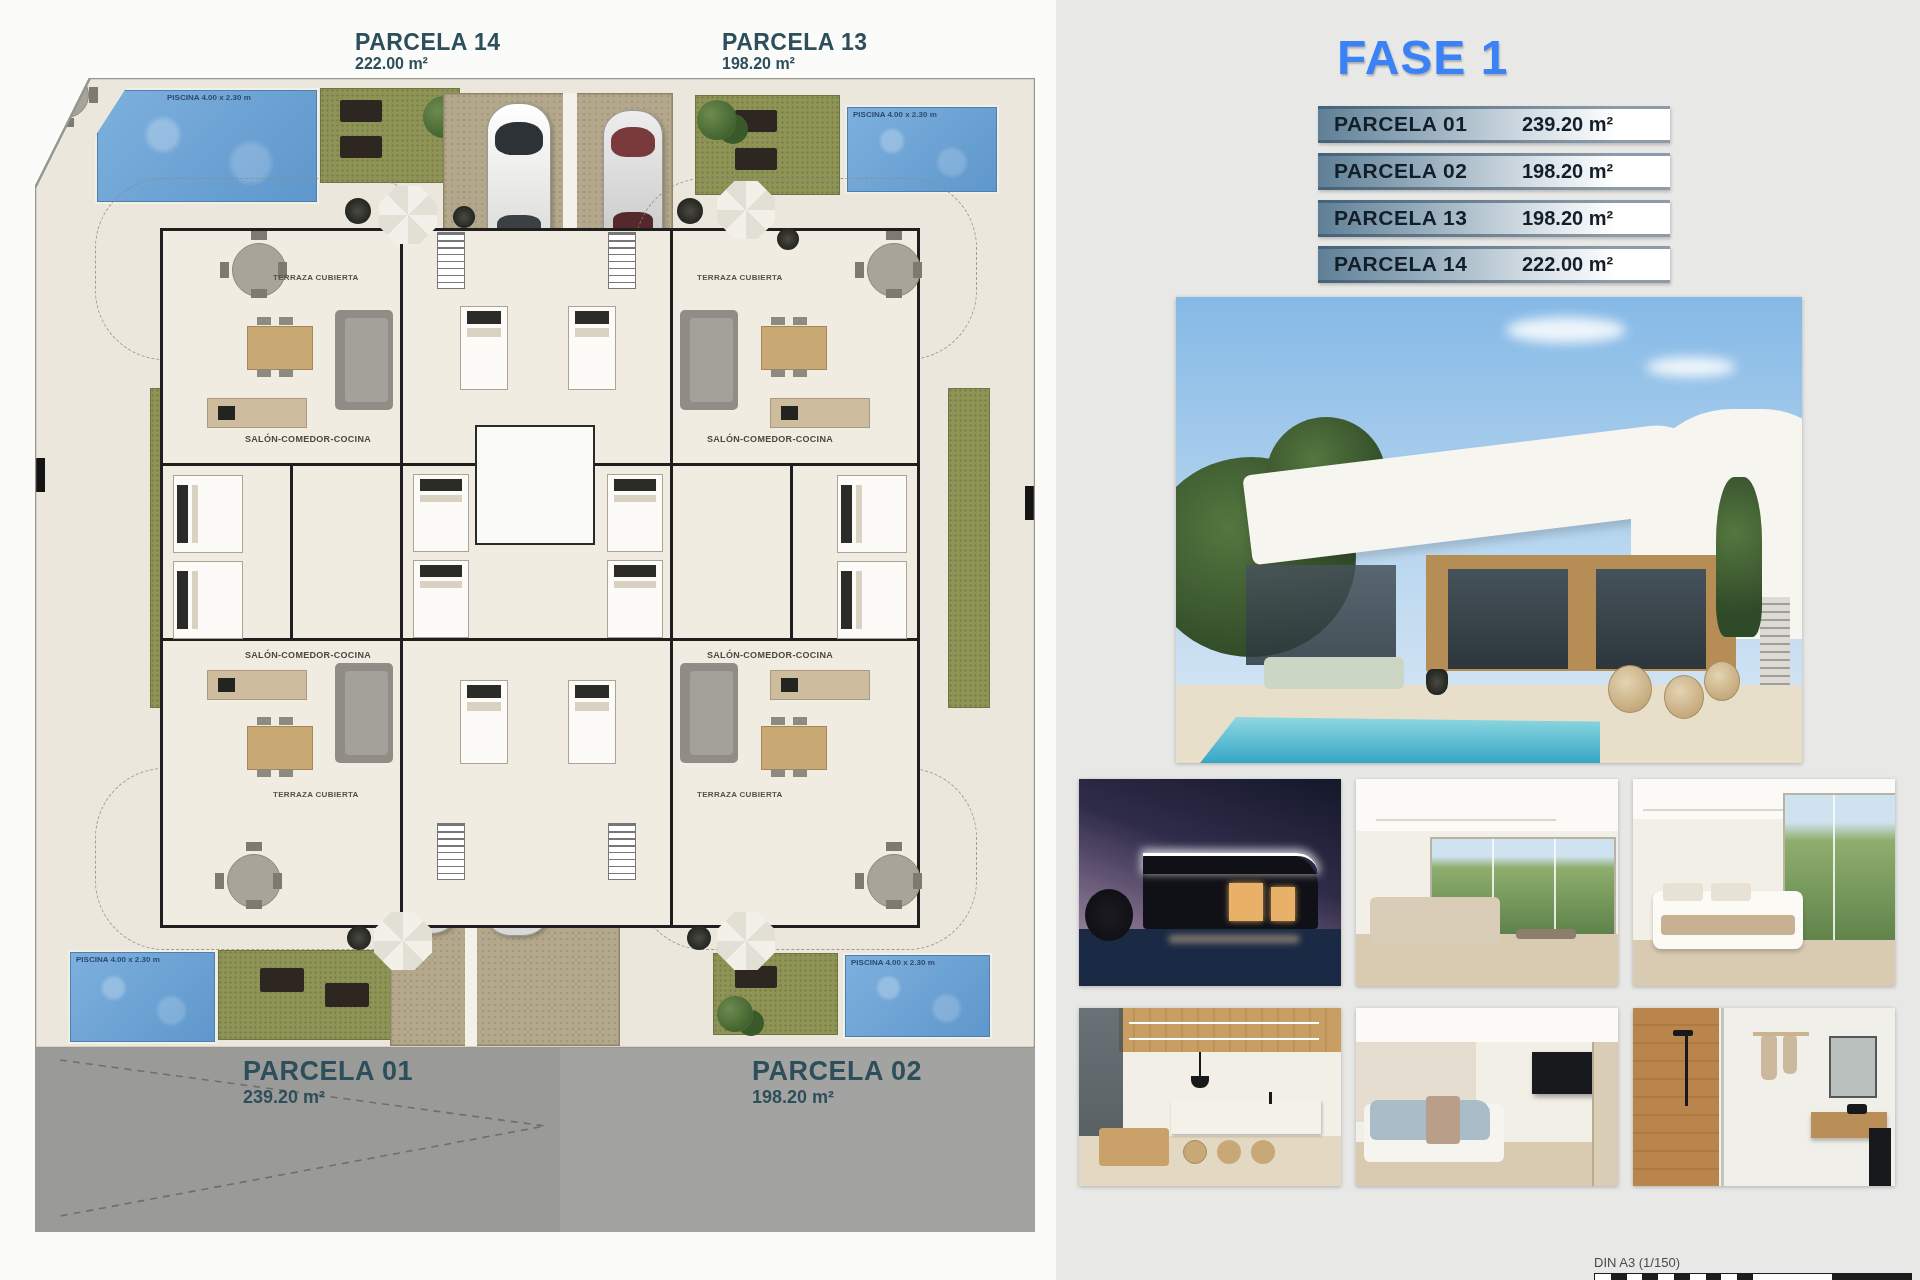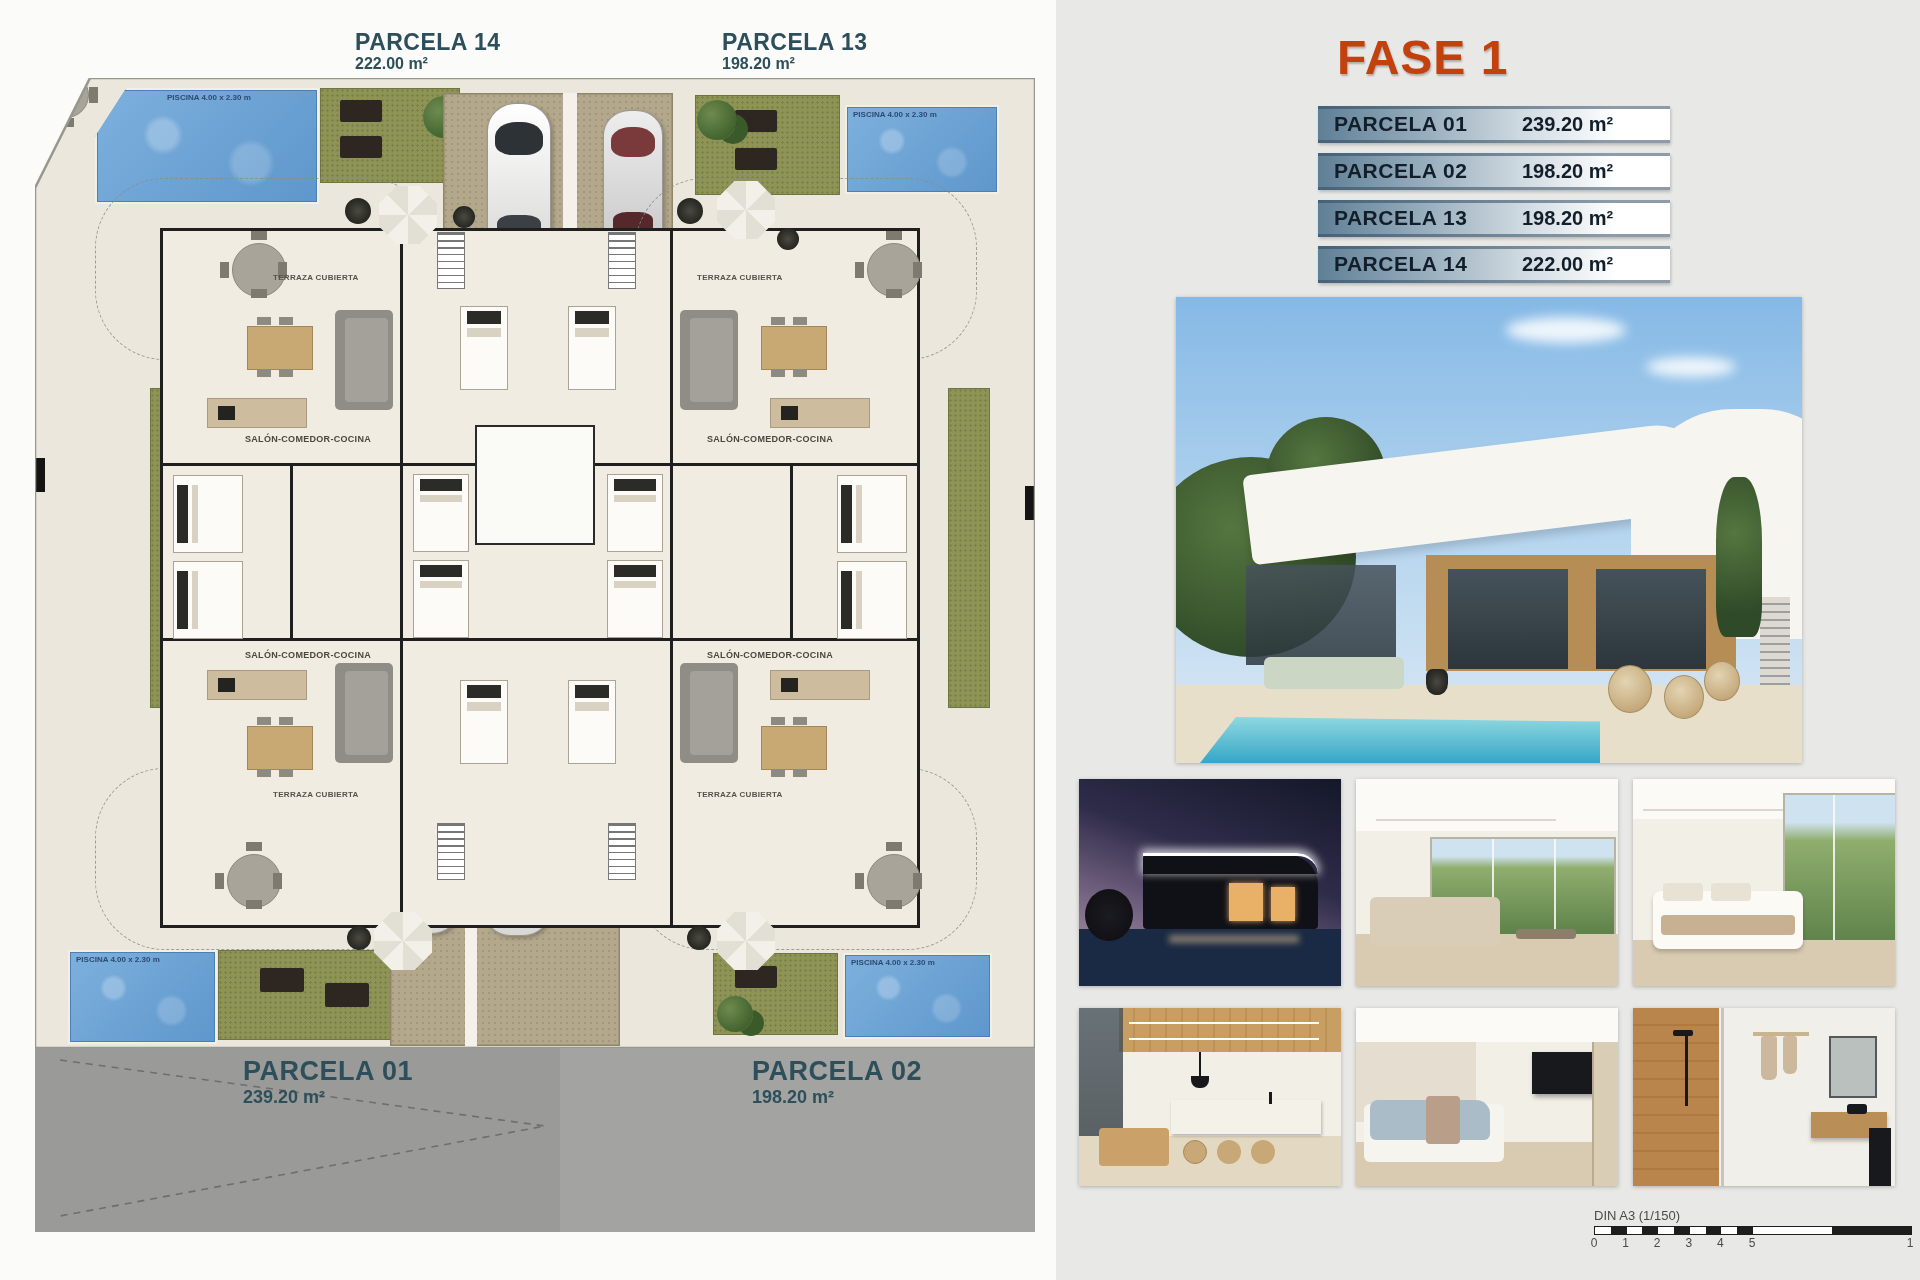--- a/index.html
+++ b/index.html
@@ -51,21 +51,21 @@
   .roomlbl{position:absolute;font-size:8px;color:#55524a;font-weight:700;letter-spacing:.3px;white-space:nowrap;}
   .roomlbl.big{font-size:9px;color:#4a473f;}
   #road{position:absolute;left:35px;top:1048px;width:1000px;height:184px;background:#a3a3a1;}
   #road .shade{position:absolute;left:0;top:0;width:525px;height:184px;background:rgba(0,0,0,.05);}
   .road-label{position:absolute;color:#2d4f5b;line-height:1.15;}
   .road-label .nm{font-size:27px;font-weight:800;letter-spacing:.5px;}
   .road-label .ar{font-size:18px;font-weight:700;}
 
   
   #panel{position:absolute;left:1056px;top:0;width:864px;height:1280px;background:#e8e8e7;}
-  #fase-title{position:absolute;left:1337px;top:30px;font-size:48px;font-weight:800;color:#c2410c;letter-spacing:1px;text-shadow:1px 2px 2px rgba(0,0,0,.25);}
+  #fase-title{position:absolute;left:1337px;top:30px;font-size:48px;font-weight:800;color:#3b82f6;letter-spacing:1px;text-shadow:1px 2px 2px rgba(0,0,0,.25);}
   .prow{position:absolute;left:1318px;width:352px;height:37px;background:linear-gradient(90deg,#5f7f96 0%,#93aaba 28%,#d7e0e6 62%,#ffffff 85%);box-shadow:inset 0 3px 0 rgba(47,75,97,.55),inset 0 -3px 0 rgba(47,75,97,.55),1px 2px 3px rgba(0,0,0,.2);}
   .prow .lbl{position:absolute;left:16px;top:6px;font-size:21px;font-weight:700;color:#121f2a;letter-spacing:.5px;}
   .prow .val{position:absolute;left:204px;top:7px;font-size:20px;font-weight:700;color:#121f2a;}
 
   .photo{position:absolute;overflow:hidden;box-shadow:0 1px 4px rgba(0,0,0,.25);background:#ccc;}
   
   .sky{position:absolute;inset:0;background:linear-gradient(180deg,#85b9e6 0%,#b9d7ef 55%,#dce9f4 100%);}
   .cloud{position:absolute;background:rgba(255,255,255,.85);border-radius:50%;filter:blur(6px);}
   .h-tree{position:absolute;border-radius:50%;background:radial-gradient(circle at 40% 35%,#55763f,#2f4a28 75%);}
   .h-roof{position:absolute;background:#f6f5f0;}
@@ -91,21 +91,21 @@
   .t-wood{position:absolute;background:repeating-linear-gradient(90deg,#c99e63 0 14px,#bd9259 14px 16px);}
   .t-island{position:absolute;background:#f4f1e9;box-shadow:1px 2px 3px rgba(0,0,0,.25);}
   .t-dark{position:absolute;background:#17191d;}
   .t-towel{position:absolute;background:#cbb89d;border-radius:3px 3px 6px 6px;}
   .t-bedding{position:absolute;background:#a9bcc8;border-radius:8px 14px 6px 6px;}
   .t-throw{position:absolute;background:#b99e8a;border-radius:4px;}
   .t-stool2{position:absolute;border-radius:50%;background:#c9a877;border:1px solid #a8875a;}
 
   
   #scalebar{position:absolute;left:1594px;top:1208px;width:316px;}
-  #scalebar .sb-label{font-size:13px;color:#4a4a48;margin-bottom:3px;}
+  #scalebar .sb-label{font-size:13px;color:#4a4a48;margin-bottom:3px;margin-top:47px;}
   #sb-bar{position:relative;width:316px;height:7px;border:1px solid #1d1d1d;background:#fff;display:flex;}
   #sb-bar .seg{height:100%;}
   .sb-ticks{position:relative;height:14px;font-size:12px;color:#4a4a48;}
   .sb-ticks span{position:absolute;top:1px;transform:translateX(-50%);}
 </style>
 </head>
 <body>
 
 <div id="plan-wrap">
 

